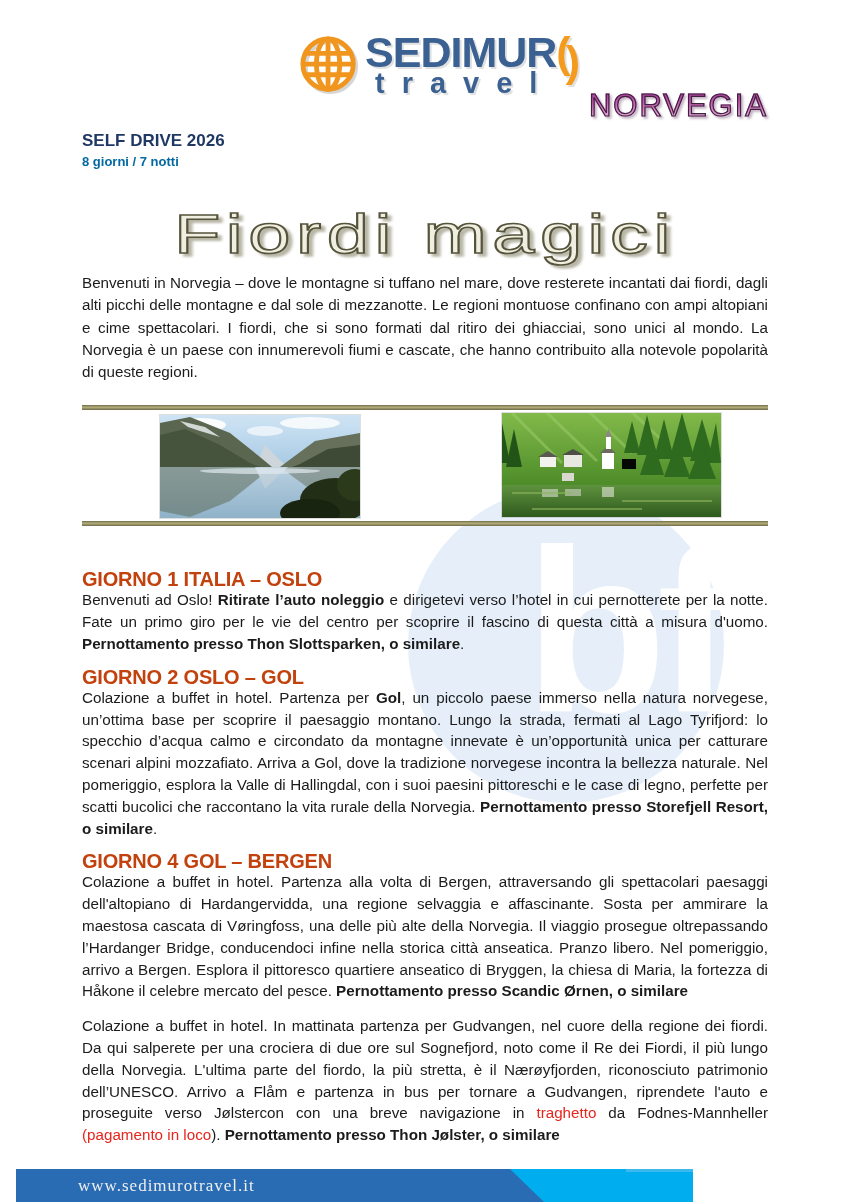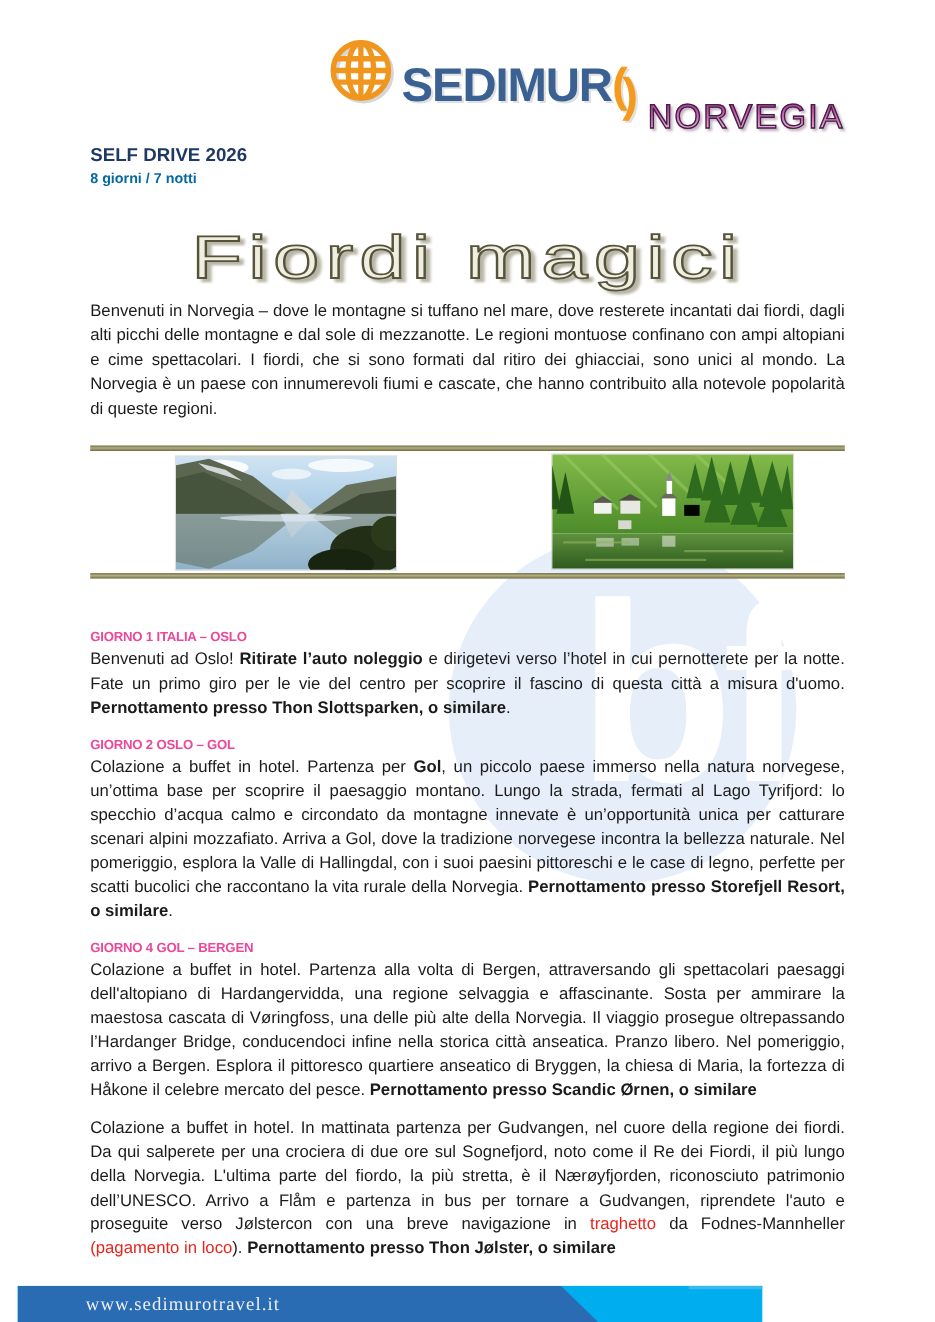--- a/index.html
+++ b/index.html
@@ -66,21 +66,21 @@
   .rule{height:5px;background:linear-gradient(180deg,#6e6b47 0%,#b5ae7c 45%,#6e6b47 100%);}
   .strip-inner{position:relative;height:111px;}
   .photo{position:absolute;top:5px;box-shadow:0 0 0 1px rgba(160,160,160,.35);}
   .photo svg{display:block;}
   .photo-1{left:78px;}
   .photo-2{left:420px;top:3px;}
 
   
   .days{margin-top:44px;}
   .day{margin-bottom:13px;}
-  .day h2{margin:0;font-size:12px;line-height:19px;font-weight:bold;color:#ec4899;letter-spacing:-0.2px;}
+  .day h2{margin:0;font-size:20px;line-height:19px;font-weight:bold;color:#c2410c;letter-spacing:-0.2px;}
   .day p{margin:0;text-align:justify;font-size:15.2px;line-height:21.8px;}
   .b{font-weight:bold;}
   .r{color:#e8241d;}
 
   
   .footer{position:absolute;left:16px;bottom:0;width:677px;height:33px;background:#00aeef;z-index:2;}
   .footer-dark{position:absolute;top:0;left:0;width:100%;height:100%;background:#2a6cb4;
     clip-path:polygon(0 0,494px 0,528px 100%,0 100%);}
   .footer-highlight{position:absolute;top:0;left:610px;right:0;height:3px;background:#3bb9ec;}
   .footer-url{
@@ -108,20 +108,21 @@
           <circle cx="30" cy="31" r="26"></circle>
           <ellipse cx="30" cy="31" rx="12" ry="26"></ellipse>
           <line x1="5" y1="20" x2="55" y2="20"></line>
           <line x1="4" y1="31" x2="56" y2="31"></line>
           <line x1="5" y1="42" x2="55" y2="42"></line>
           <line x1="30" y1="5" x2="30" y2="57"></line>
         </g>
       </svg>
       <div class="brand-txt">
         <div class="brand-l1"><span>SEDIMUR</span><span class="pa">(</span><span class="pa pa2">)</span></div>
+        <div class="brand-l2">travel</div>
       </div>
     </div>
   </div>
 
   <div class="destination">NORVEGIA</div>
 
   <div class="program">
     <div class="program-l1">SELF DRIVE 2026</div>
     <div class="program-l2">8 giorni / 7 notti</div>
   </div>

